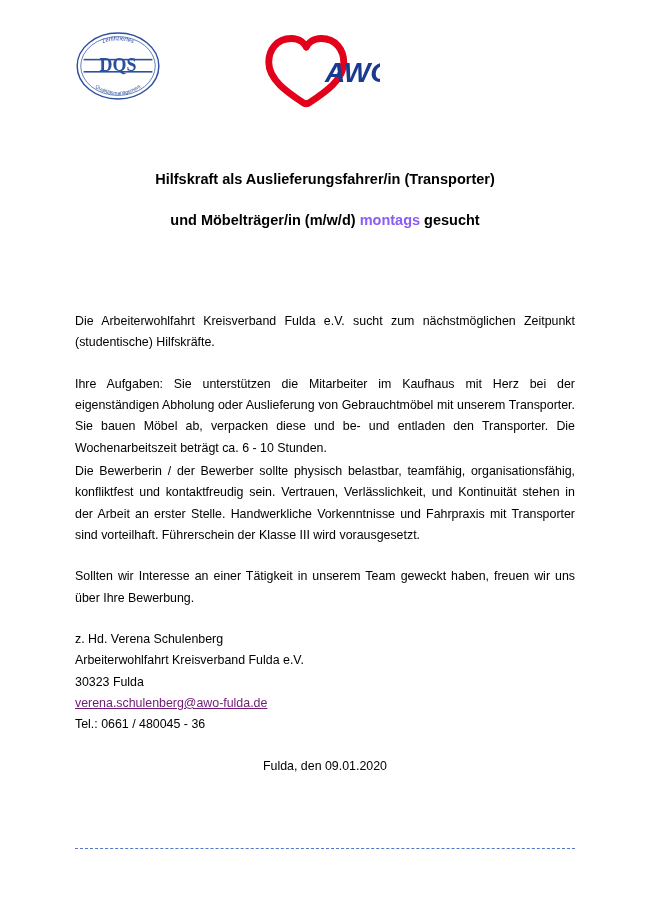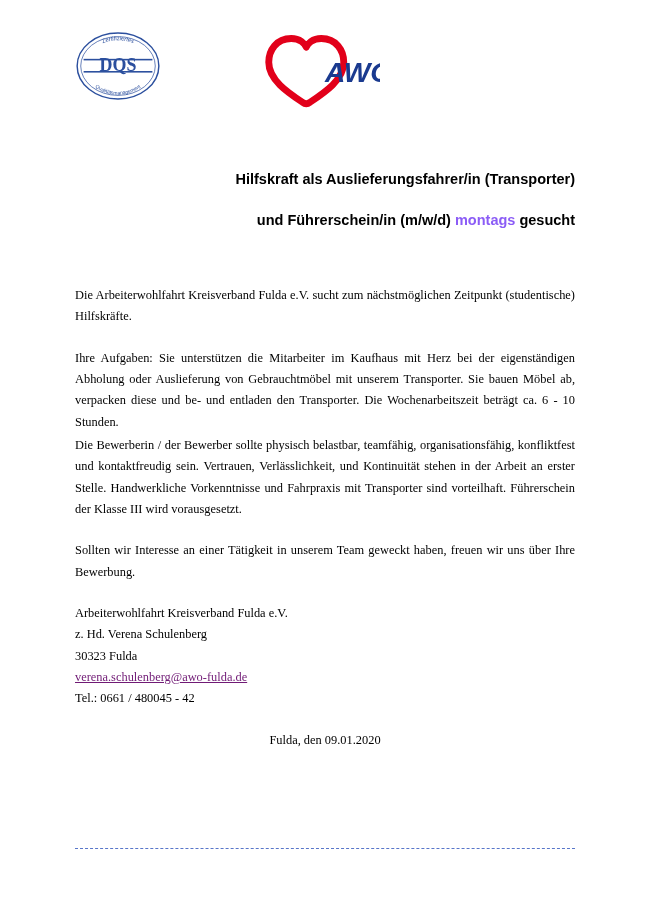--- a/index.html
+++ b/index.html
@@ -36,43 +36,42 @@
   }
   .awo-logo {
     position: absolute;
     left: 180px;
     top: 22px;
     width: 125px;
     height: 88px;
   }
   
   .headline {
-    text-align: right;
+    text-align: center;
     font-weight: bold;
     font-size: 14.5px;
     line-height: 1.0;
     margin: 0;
   }
   .headline .line1 {
     display: block;
     margin-top: 42px;
   }
   .headline .line2 {
     display: block;
     margin-top: 26px;
   }
   .hl-accent {
     color: #8b5cf6;
   }
   
   .body-copy {
-    margin-top: 58px;
+    margin-top: 84px;
     font-size: 12.4px;
     line-height: 1.72;
-    font-family: Liberation Serif, serif;
   }
   .p-justify {
     text-align: justify;
     margin: 0;
   }
   .p-left {
     text-align: center;
     margin: 0;
   }
   .gap-lg { margin-top: 20px; }
@@ -118,39 +117,39 @@
     </svg>
 
     <svg class="awo-logo" viewBox="0 0 200 140">
       <path d="M58 26 C34 26 22 45 22 64 C22 92 52 112 76 128 C80 131 84 131 88 128 C112 112 142 92 142 64 C142 45 130 26 106 26 C92 26 84 34 82 40 C80 34 72 26 58 26 Z" fill="none" stroke="#e2001a" stroke-width="11" stroke-linejoin="round"></path>
       <text x="112" y="96" font-family="'Liberation Sans', sans-serif" font-size="45" font-weight="bold" font-style="italic" fill="#1a3a8f">AWO</text>
     </svg>
   </div>
 
   <h1 class="headline">
     <span class="line1">Hilfskraft als Auslieferungsfahrer/in (Transporter)</span>
-    <span class="line2"><span>und Führerschein/in (m/w/d) </span><span class="hl-accent">montags</span><span> gesucht</span></span>
+    <span class="line2"><span>und Möbelträger/in (m/w/d) </span><span class="hl-accent">montags</span><span> gesucht</span></span>
   </h1>
 
   <div class="body-copy">
 
     <p class="p-justify">Die Arbeiterwohlfahrt Kreisverband Fulda e.V. sucht zum nächstmöglichen Zeitpunkt (studentische) Hilfskräfte.</p>
 
     <p class="p-justify gap-lg">Ihre Aufgaben: Sie unterstützen die Mitarbeiter im Kaufhaus mit Herz bei der eigenständigen Abholung oder Auslieferung von Gebrauchtmöbel mit unserem Transporter. Sie bauen Möbel ab, verpacken diese und be- und entladen den Transporter. Die Wochenarbeitszeit beträgt ca. 6 - 10 Stunden.</p>
 
     <p class="p-justify gap-sm">Die Bewerberin / der Bewerber sollte physisch belastbar, teamfähig, organisationsfähig, konfliktfest und kontaktfreudig sein. Vertrauen, Verlässlichkeit, und Kontinuität stehen in der Arbeit an erster Stelle. Handwerkliche Vorkenntnisse und Fahrpraxis mit Transporter sind vorteilhaft. Führerschein der Klasse III wird vorausgesetzt.</p>
 
     <p class="p-justify gap-lg">Sollten wir Interesse an einer Tätigkeit in unserem Team geweckt haben, freuen wir uns über Ihre Bewerbung.</p>
 
     <div class="gap-lg">
+      <span class="addr-line">z. Hd. Verena Schulenberg</span>
       <span class="addr-line">Arbeiterwohlfahrt Kreisverband Fulda e.V.</span>
-      <span class="addr-line">z. Hd. Verena Schulenberg</span>
       <span class="addr-line">30323 Fulda</span>
       <a class="addr-line mail-link" href="#">verena.schulenberg@awo-fulda.de</a>
-      <span class="addr-line">Tel.:  0661 / 480045 - 42</span>
+      <span class="addr-line">Tel.:  0661 / 480045 - 36</span>
     </div>
 
     <p class="p-left gap-lg">Fulda, den 09.01.2020</p>
 
   </div>
 
   <div class="footer-rule"></div>
 
 </div>
 

